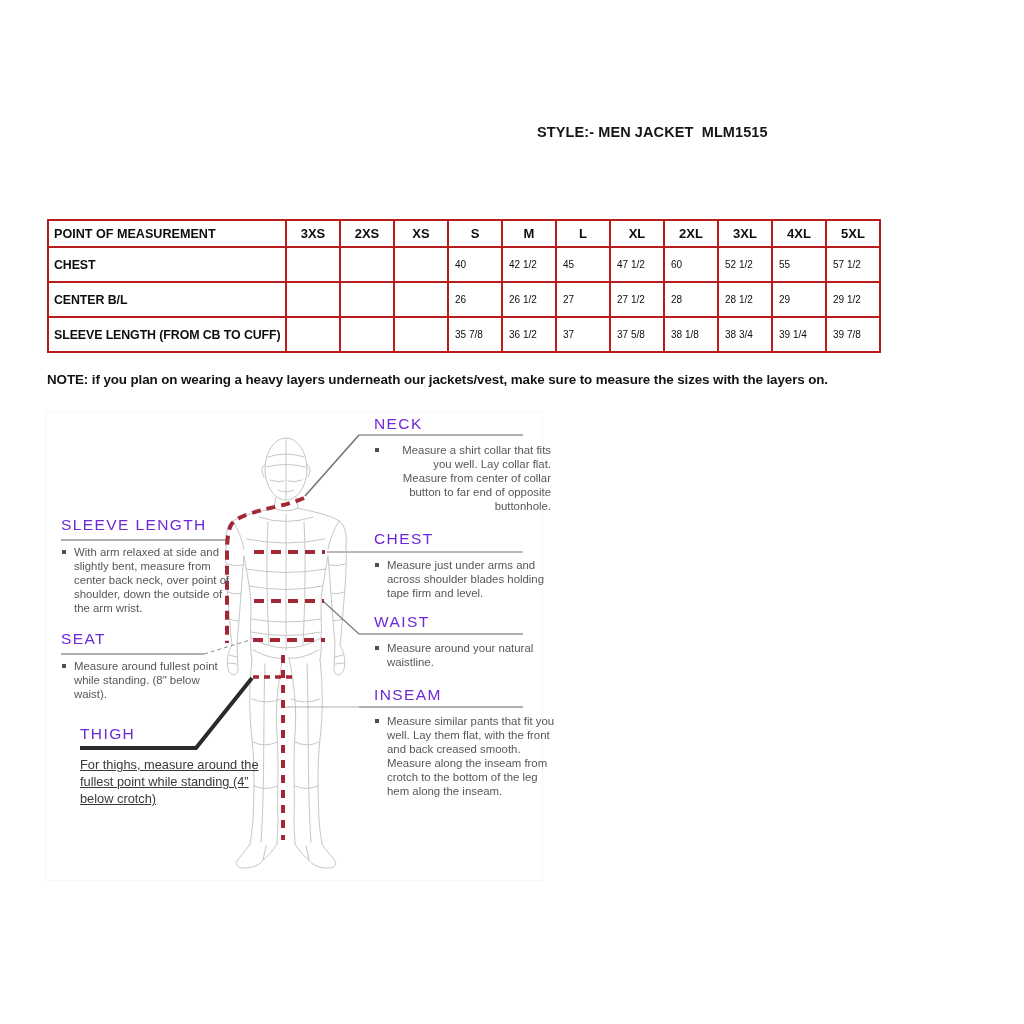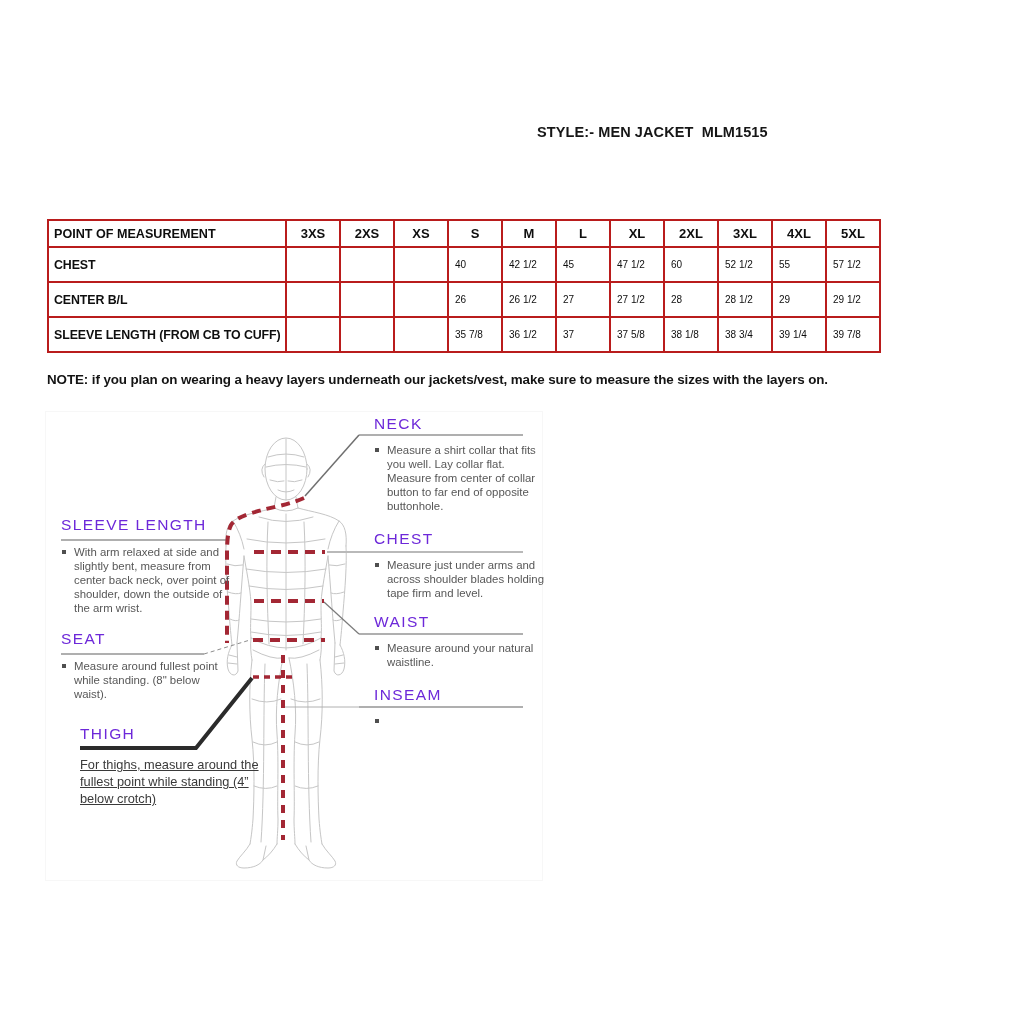--- a/index.html
+++ b/index.html
@@ -238,40 +238,41 @@
         <path d="M258,86 C242,93 227,95 216,98 C202,102 190,105 185,113 C182,119 181,129 181,141 L181,231" stroke-width="4" stroke-dasharray="9 6"></path>
         <line x1="208" y1="140" x2="279" y2="140" stroke-width="4" stroke-dasharray="10 7"></line>
         <line x1="208" y1="189" x2="278" y2="189" stroke-width="4" stroke-dasharray="10 7"></line>
         <line x1="207" y1="228" x2="279" y2="228" stroke-width="4" stroke-dasharray="10 7"></line>
         <line x1="207" y1="265" x2="247" y2="265" stroke-width="3.5" stroke-dasharray="6 5"></line>
         <line x1="237" y1="243" x2="237" y2="428" stroke-width="4" stroke-dasharray="8 7"></line>
       </g>
     </svg>
 
     <div class="sec-title" style="left:328px;top:3px;">NECK</div>
-    <div class="desc bulleted" style="left:328px;top:31px;width:164px;">
+    <div class="desc bulleted" style="left:328px;top:31px;width:164px;text-align:right;">
       <span class="bullet"></span>
       <span>Measure a shirt collar that fits you well. Lay collar flat. Measure from center of collar button to far end of opposite buttonhole.</span>
     </div>
 
     <div class="sec-title" style="left:328px;top:118px;">CHEST</div>
     <div class="desc bulleted" style="left:328px;top:146px;width:164px;">
       <span class="bullet"></span>
       <span>Measure just under arms and across shoulder blades holding tape firm and level.</span>
     </div>
 
     <div class="sec-title" style="left:328px;top:201px;">WAIST</div>
     <div class="desc bulleted" style="left:328px;top:229px;width:164px;">
       <span class="bullet"></span>
       <span>Measure around your natural waistline.</span>
     </div>
 
     <div class="sec-title" style="left:328px;top:274px;">INSEAM</div>
     <div class="desc bulleted" style="left:328px;top:302px;width:170px;">
       <span class="bullet"></span>
+      <span>Measure similar pants that fit you well. Lay them flat, with the front and back creased smooth. Measure along the inseam from crotch to the bottom of the leg hem along the inseam.</span>
     </div>
 
     <div class="sec-title" style="left:15px;top:104px;">SLEEVE LENGTH</div>
     <div class="desc bulleted" style="left:15px;top:133px;width:160px;">
       <span class="bullet"></span>
       <span>With arm relaxed at side and slightly bent, measure from center back neck, over point of shoulder, down the outside of the arm wrist.</span>
     </div>
 
     <div class="sec-title" style="left:15px;top:218px;">SEAT</div>
     <div class="desc bulleted" style="left:15px;top:247px;width:158px;">

